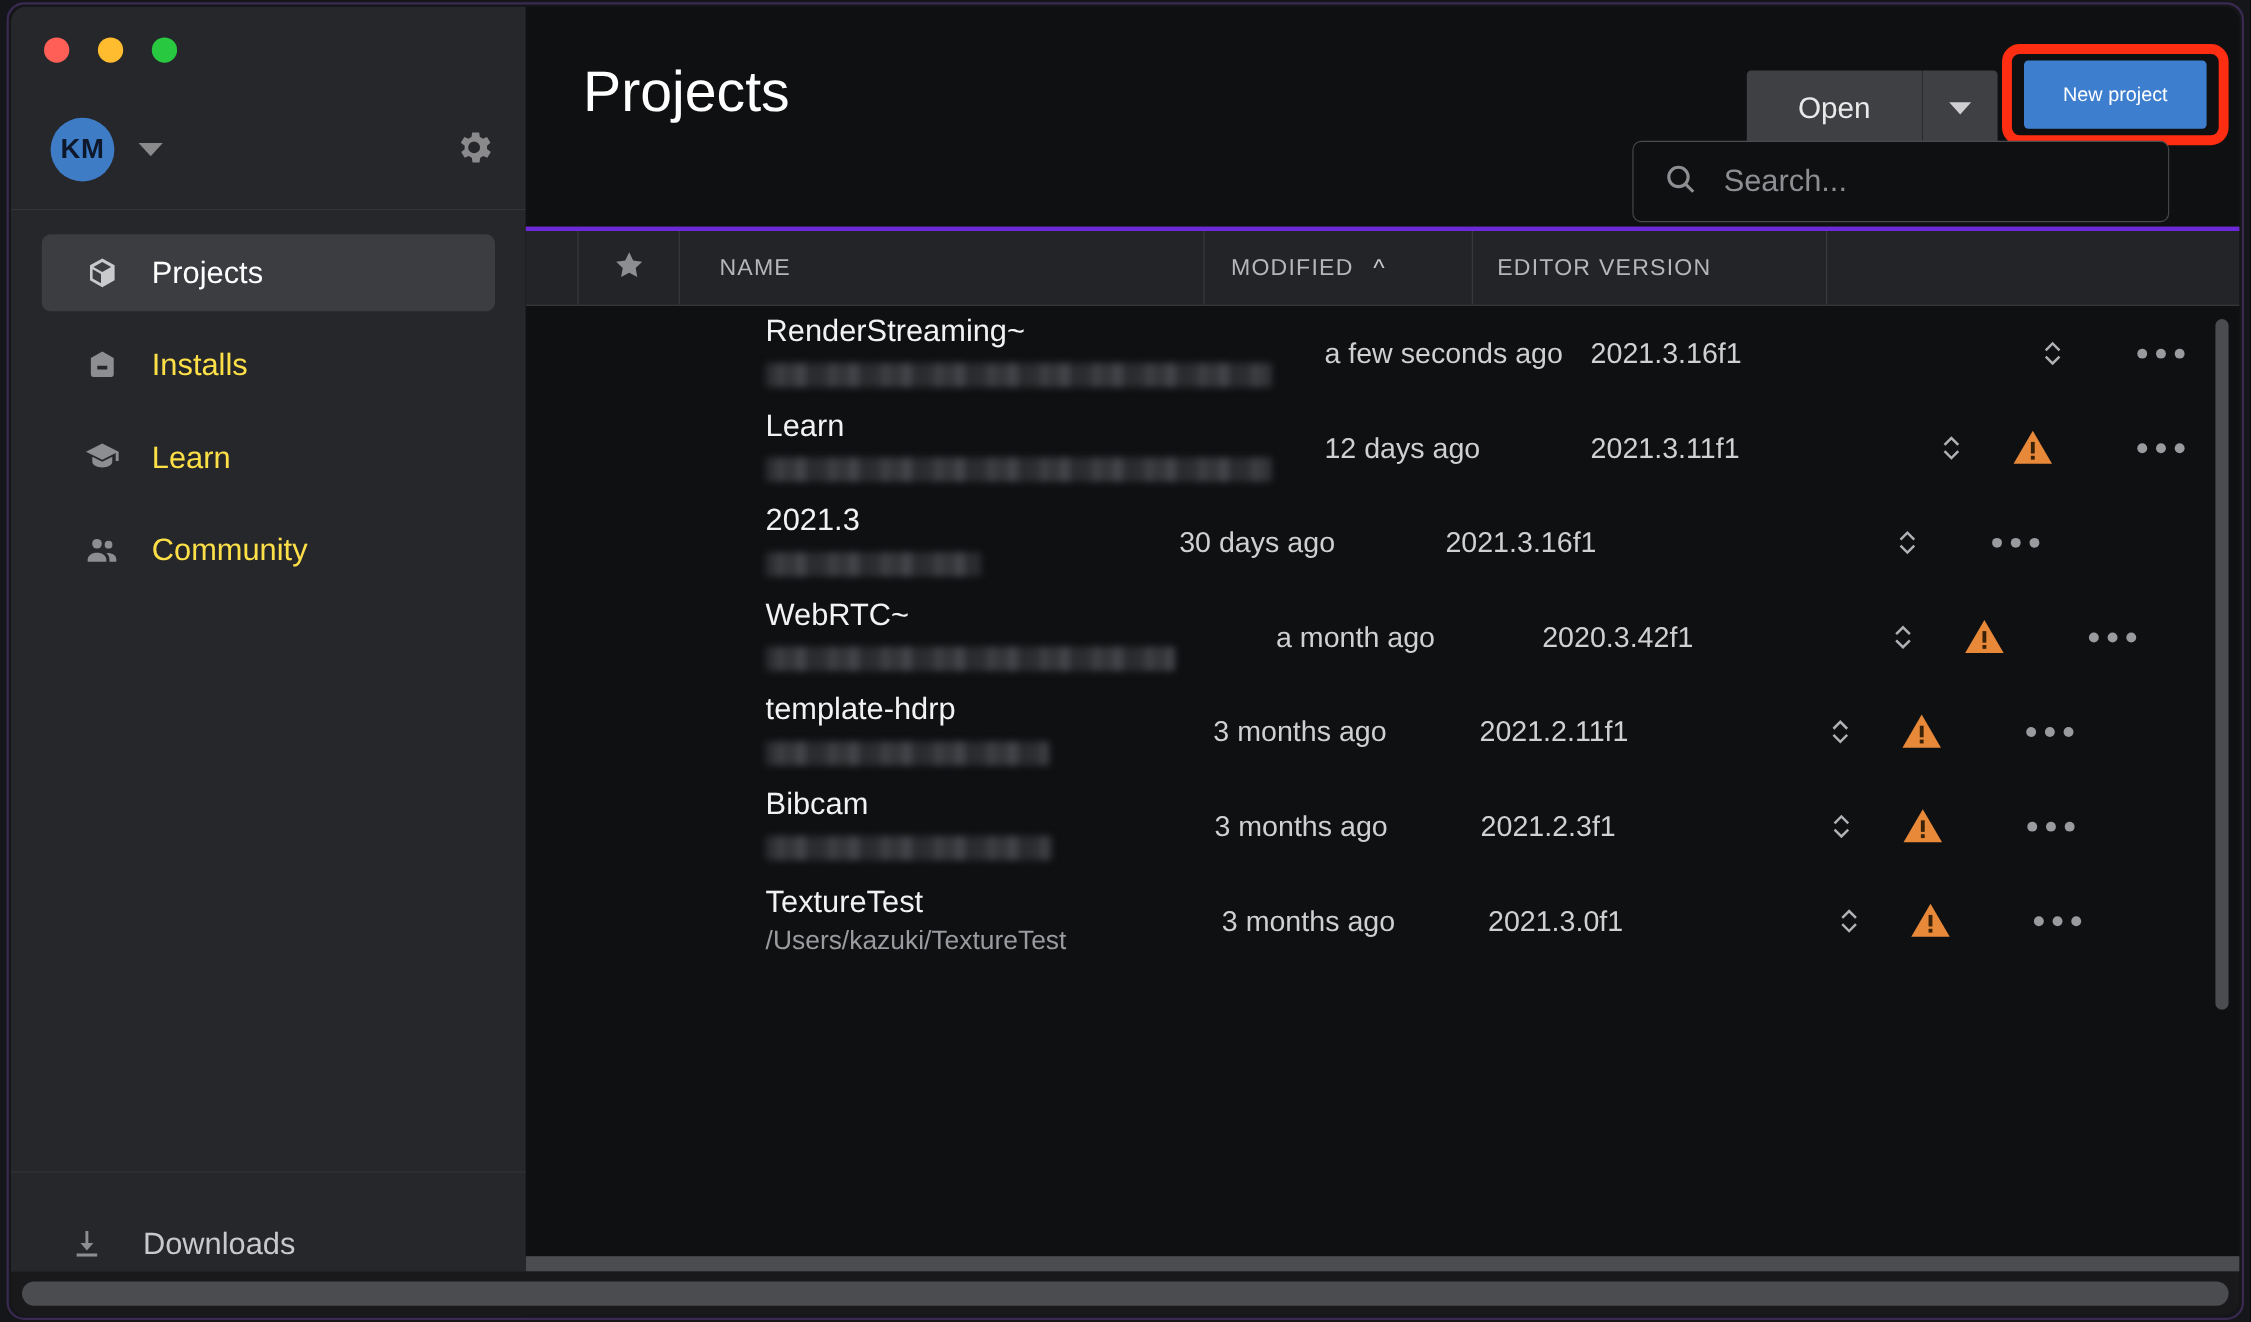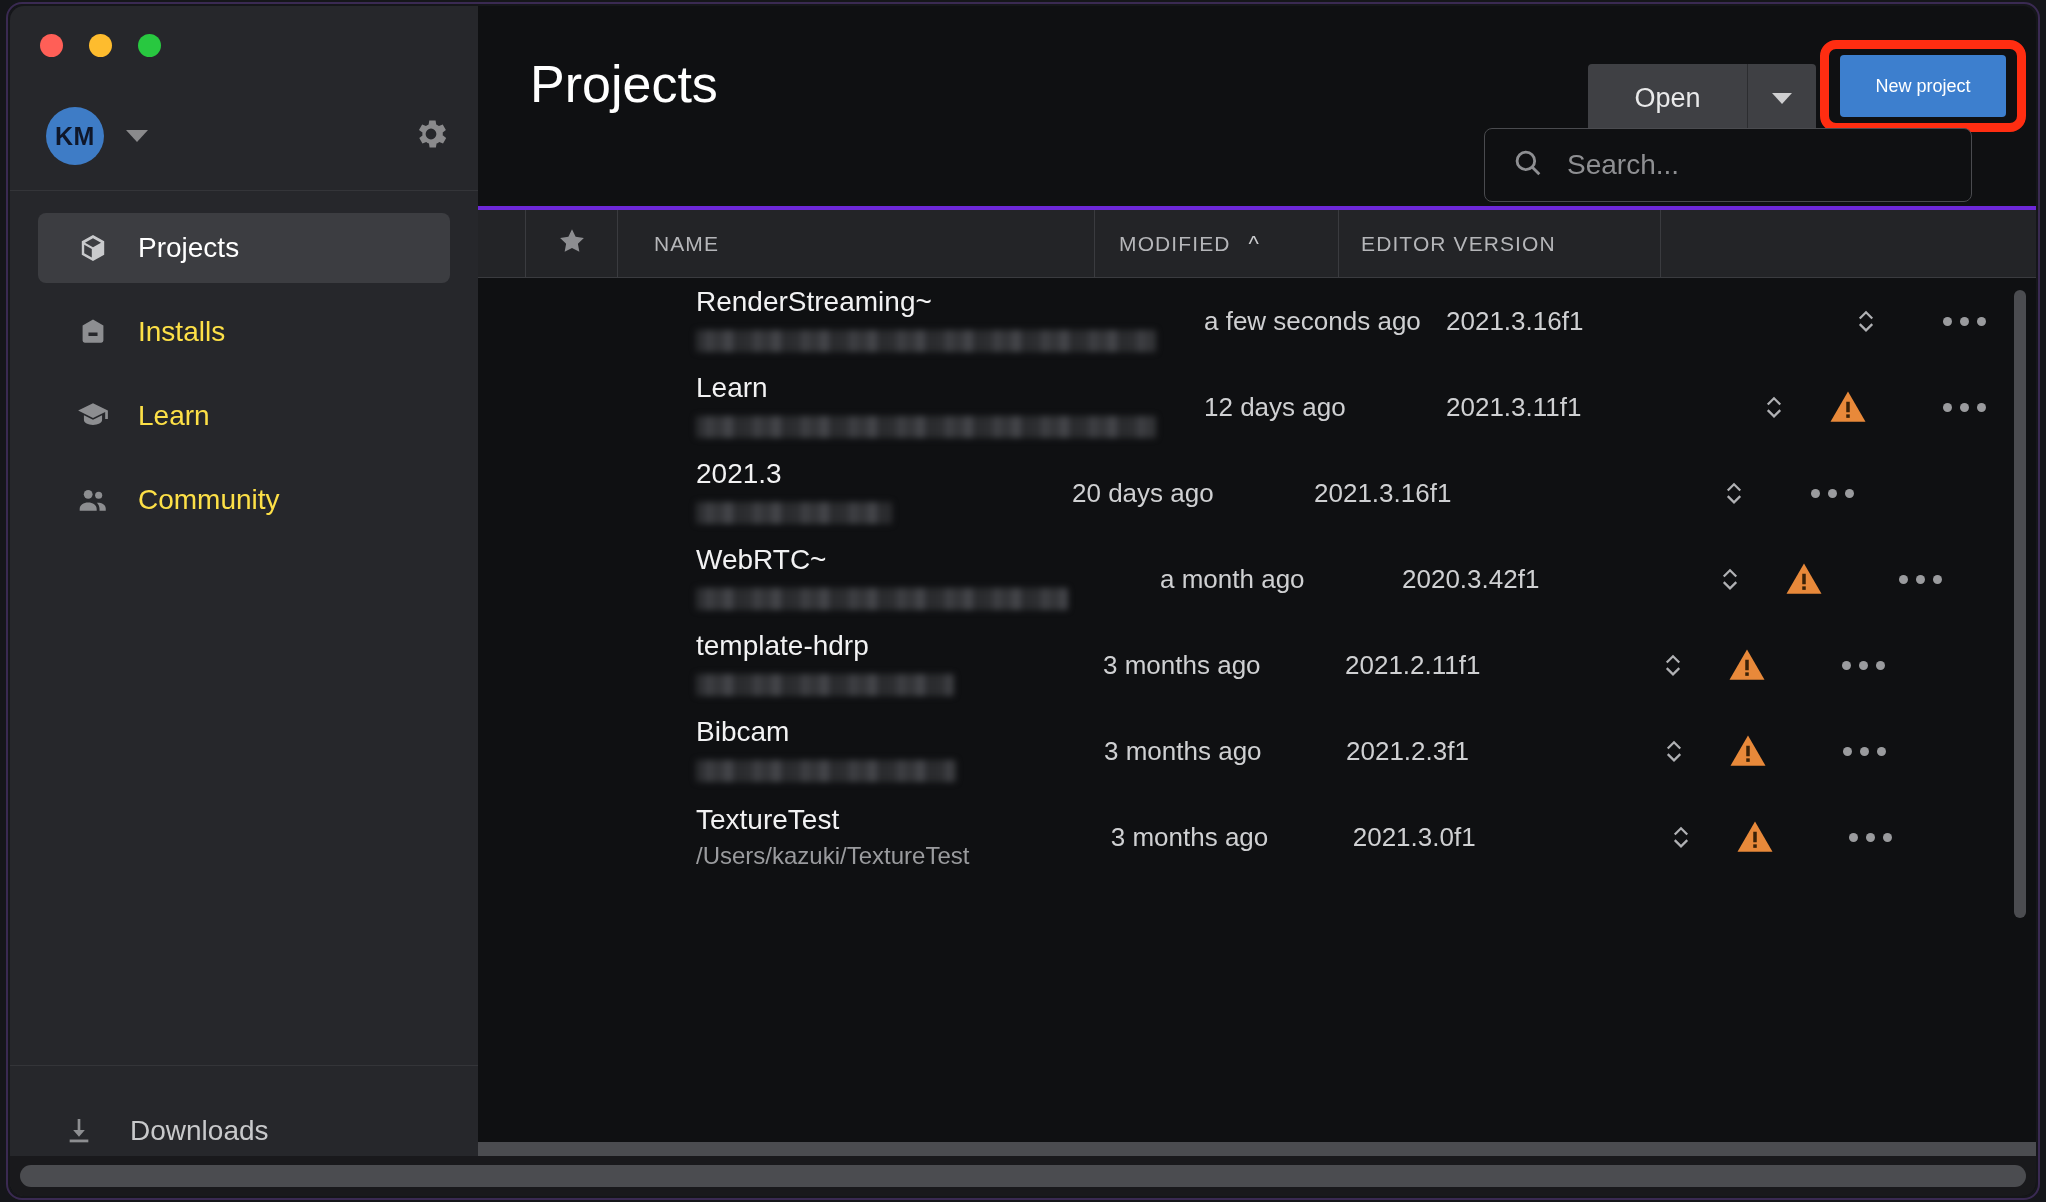--- a/index.html
+++ b/index.html
@@ -403,21 +403,21 @@
                 <span class="dot"></span>
                 <span class="dot"></span>
                 <span class="dot"></span>
               </span>
             </div>
           </div>
           <div class="row">
             <div class="c-gap"></div>
             <div class="c-star"></div>
             <div class="c-name"><div class="p-name">2021.3</div><div class="p-path redacted" style="width:196px"></div></div>
-            <div class="c-mod">20 days ago</div>
+            <div class="c-mod">30 days ago</div>
             <div class="c-ver">2021.3.16f1</div>
             <div class="c-act">
               <span class="act-pad"></span>
               <span class="ic-chev">
                 <svg width="30" height="34" viewBox="0 0 24 24" fill="none" stroke="#b0b1b4" stroke-width="1.8">
                   <polyline points="7,10 12,5 17,10"></polyline>
                   <polyline points="7,14.5 12,19.5 17,14.5"></polyline>
                 </svg>
               </span>
               <span class="ic-dots">

